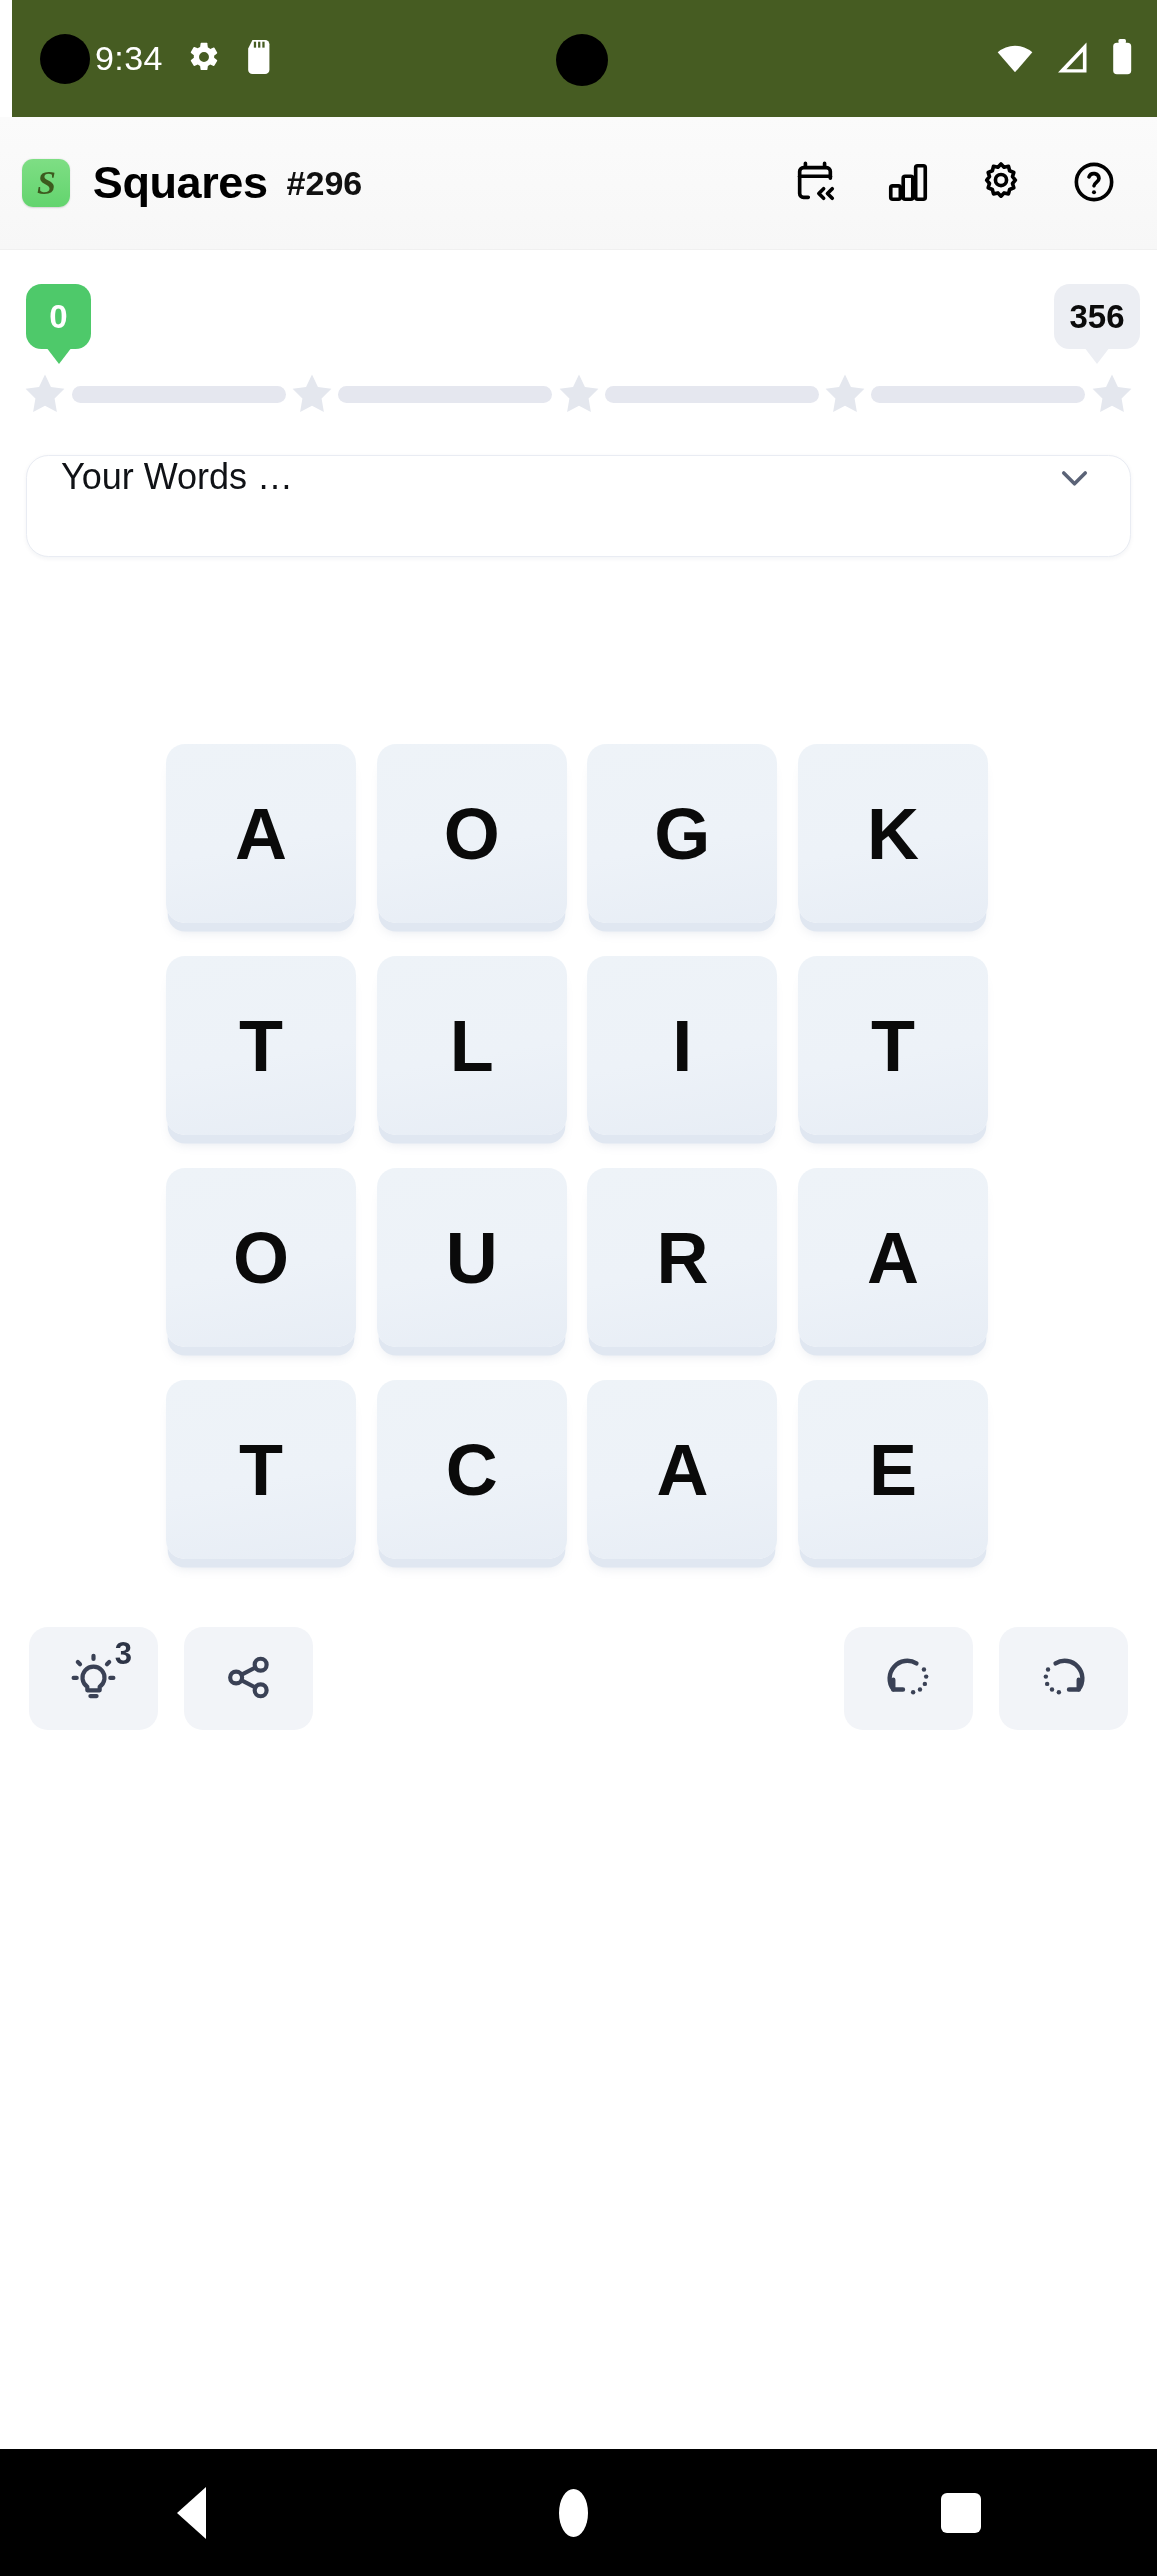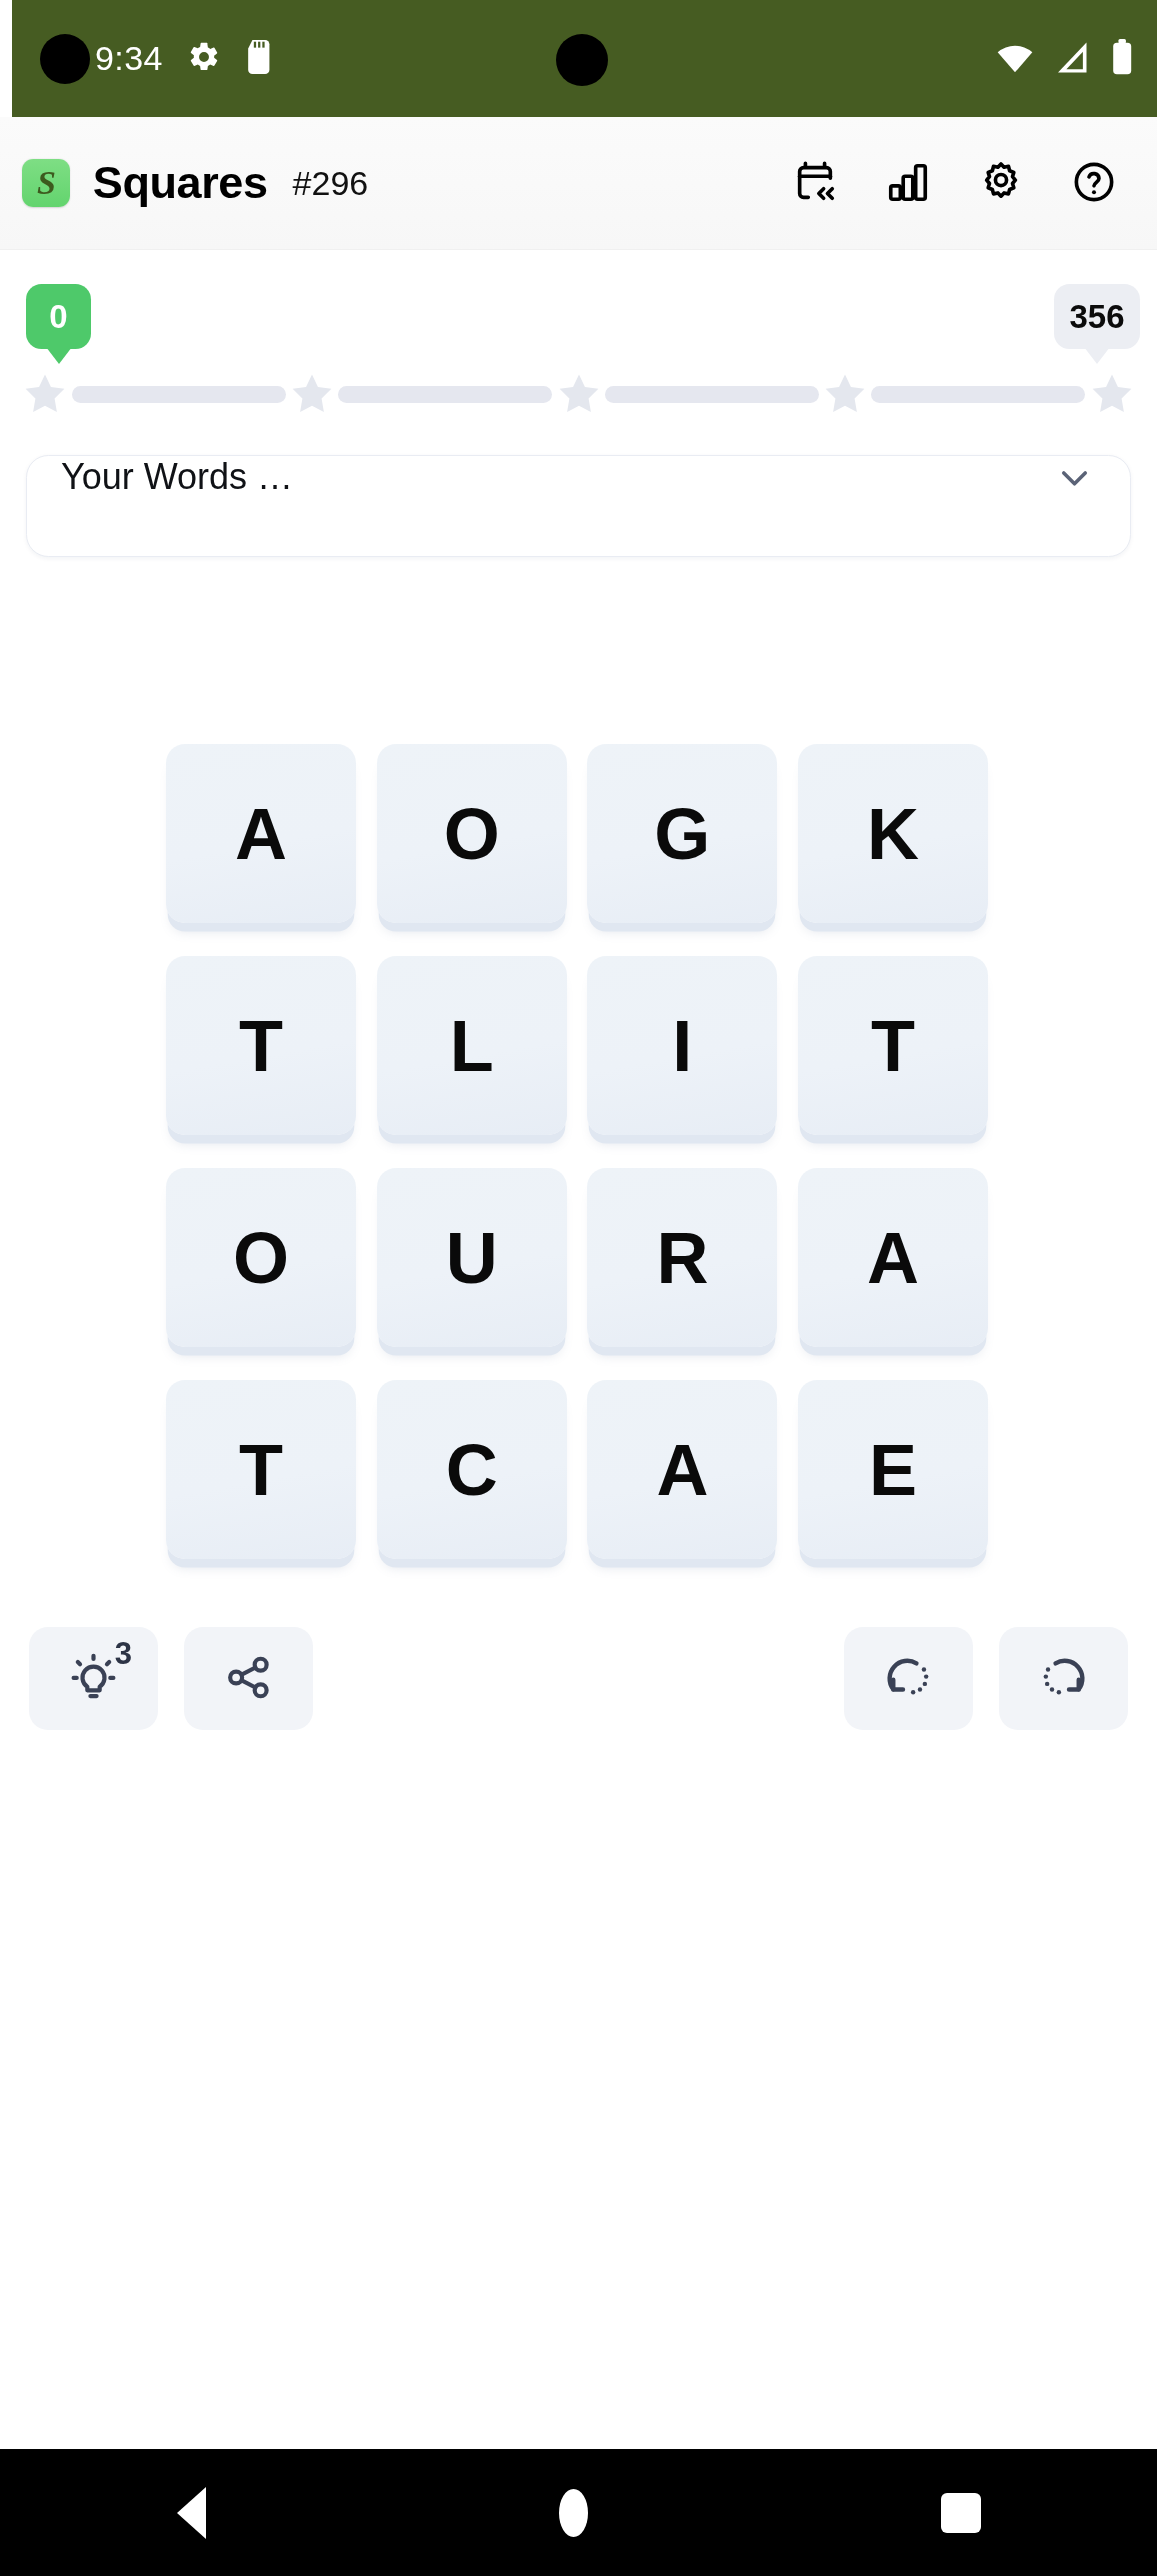--- a/index.html
+++ b/index.html
@@ -36,21 +36,21 @@
   }
   .app-logo{
     width:48px; height:48px; border-radius:11.2px;
     background:linear-gradient(180deg,#7ede84 0%,#63d46e 100%);
     display:flex; align-items:center; justify-content:center;
     color:#3d5a1e; font-size:34px; font-weight:700; font-style:italic;
     font-family:"Liberation Serif", serif;
     box-shadow:0 0.9px 1.7px rgba(0,0,0,.15);
   }
   .app-title{ margin-left:22.4px; font-size:45px; font-weight:700; color:#000; letter-spacing:-0.4px; }
-  .app-num{ margin-left:25px; font-size:34px; font-weight:400; color:#111; }
+  .app-num{ margin-left:19px; font-size:34px; font-weight:700; color:#111; }
   .appbar-actions{ margin-left:auto; display:flex; align-items:center; gap:43px; }
   .icon-btn{ width:50px; height:50px; display:flex; align-items:center; justify-content:center; }
 
   
   .progress-wrap{ position:absolute; top:284px; left:0; width:1157px; height:121px; }
   .badge{
     position:absolute; top:0; min-width:65px; height:65px; border-radius:15.5px;
     display:flex; align-items:center; justify-content:center;
     font-size:33px; font-weight:700; padding:0 15.5px;
   }

